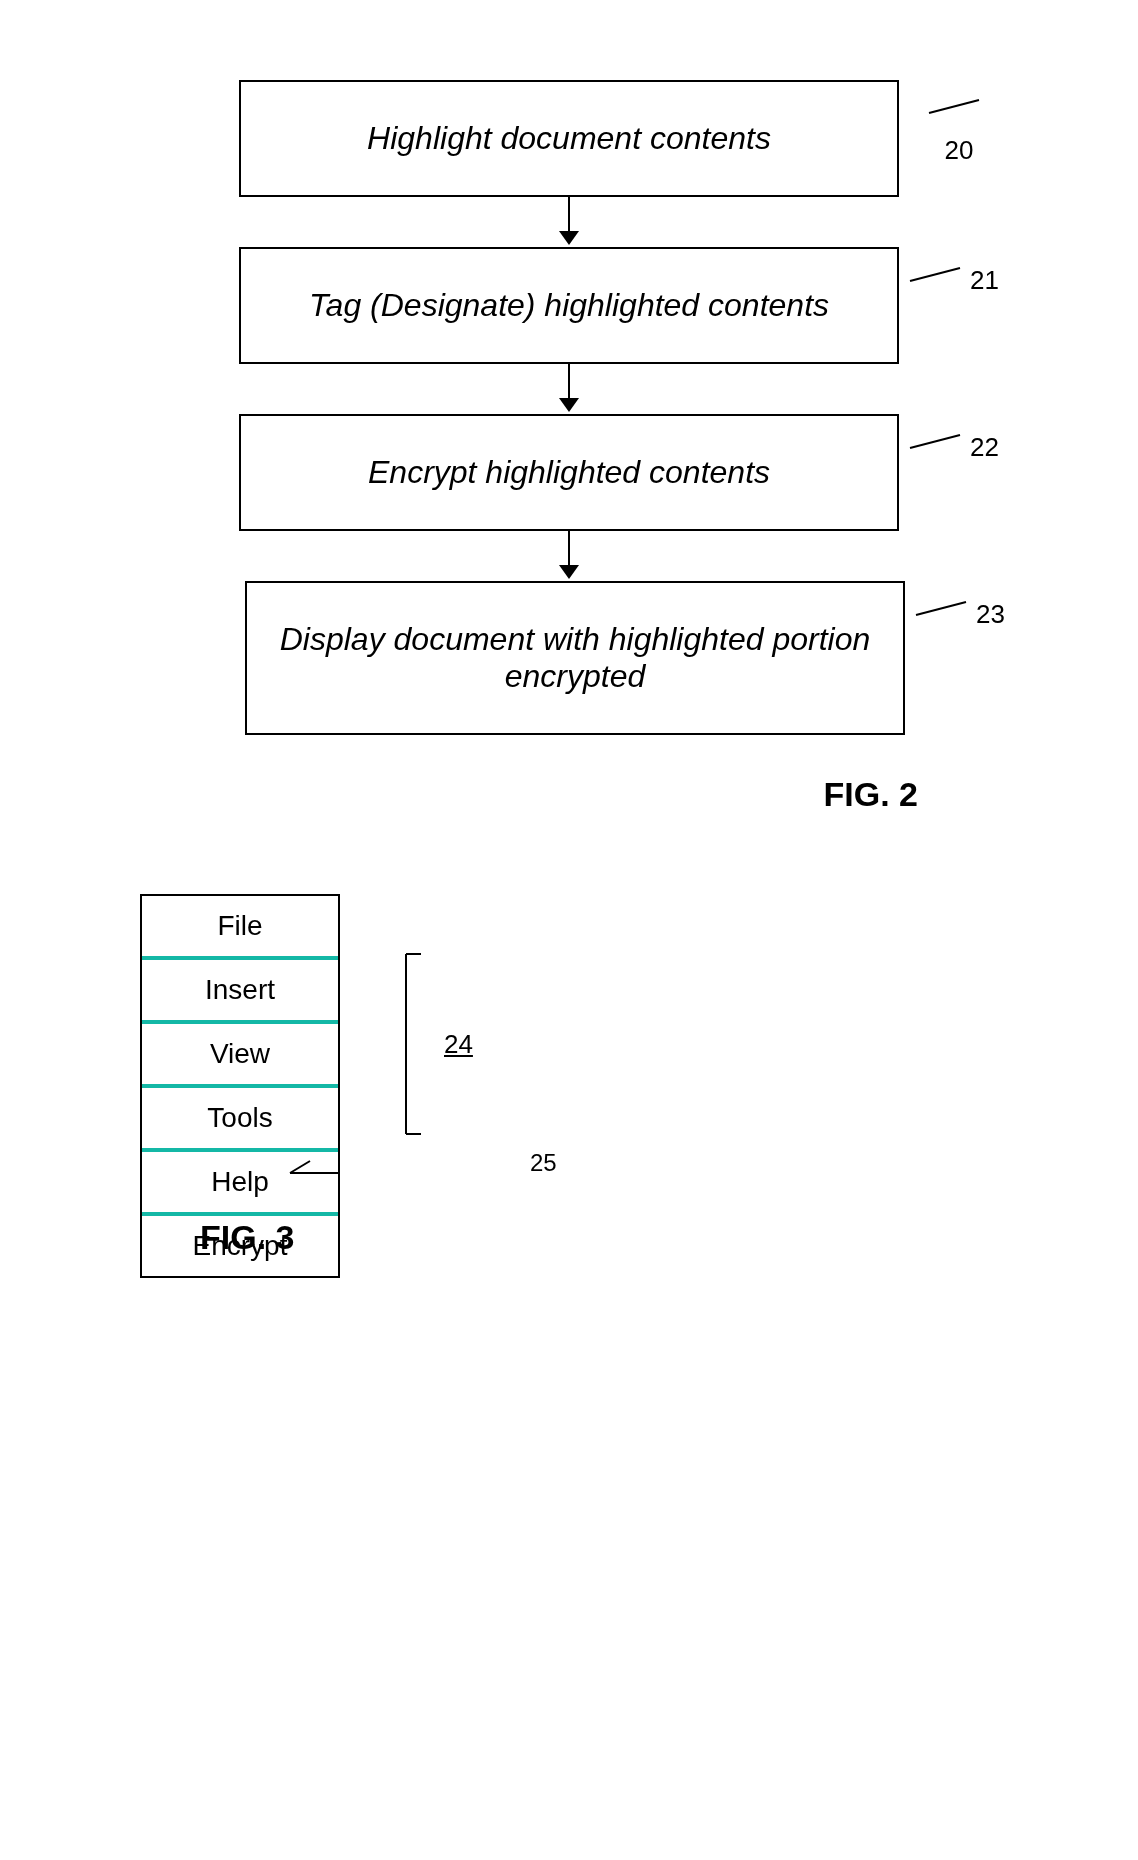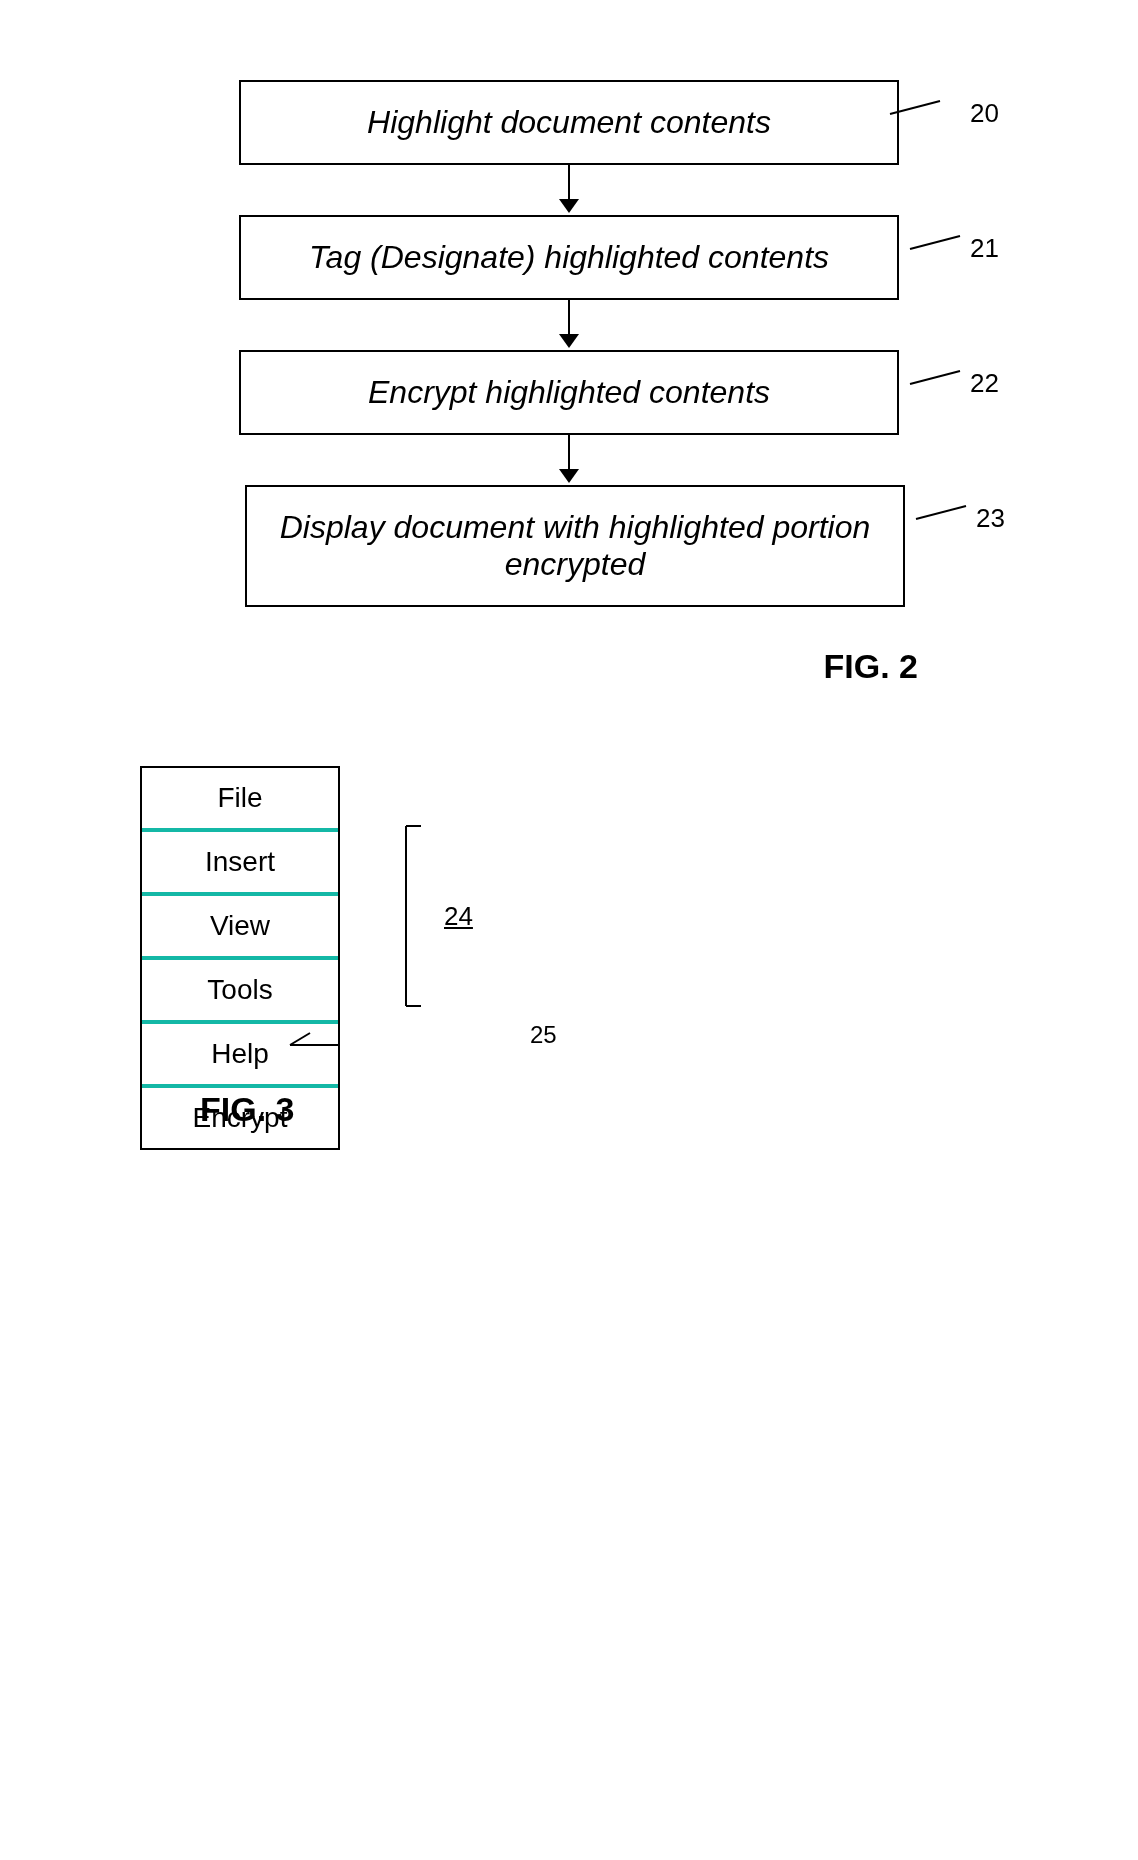--- a/index.html
+++ b/index.html
@@ -15,21 +15,21 @@
     .fig2-container {
       display: flex;
       flex-direction: column;
       align-items: flex-start;
       padding: 40px 80px 20px 80px;
       position: relative;
     }
 
     .flow-box {
       border: 2.5px solid #000;
-      padding: 22px 30px;
+      padding: 38px 30px;
       text-align: center;
       font-style: italic;
       font-size: 32px;
       background: #fff;
       width: 100%;
     }
 
     .flow-arrow {
       display: flex;
       justify-content: center;
@@ -113,21 +113,22 @@
       width: 660px;
     }
 
     
     .ref-connector {
       position: absolute;
       right: -90px;
       top: 0;
       display: flex;
       align-items: center;
-      gap: 20px;
+      gap: 7px;
+      flex-direction: column;
     }
   </style>
 </head>
 <body>
 
 <div class="fig2-container">
   <div class="flowchart-outer">
 
     <div class="flow-row" style="position:relative;">
       <div class="flow-box">

